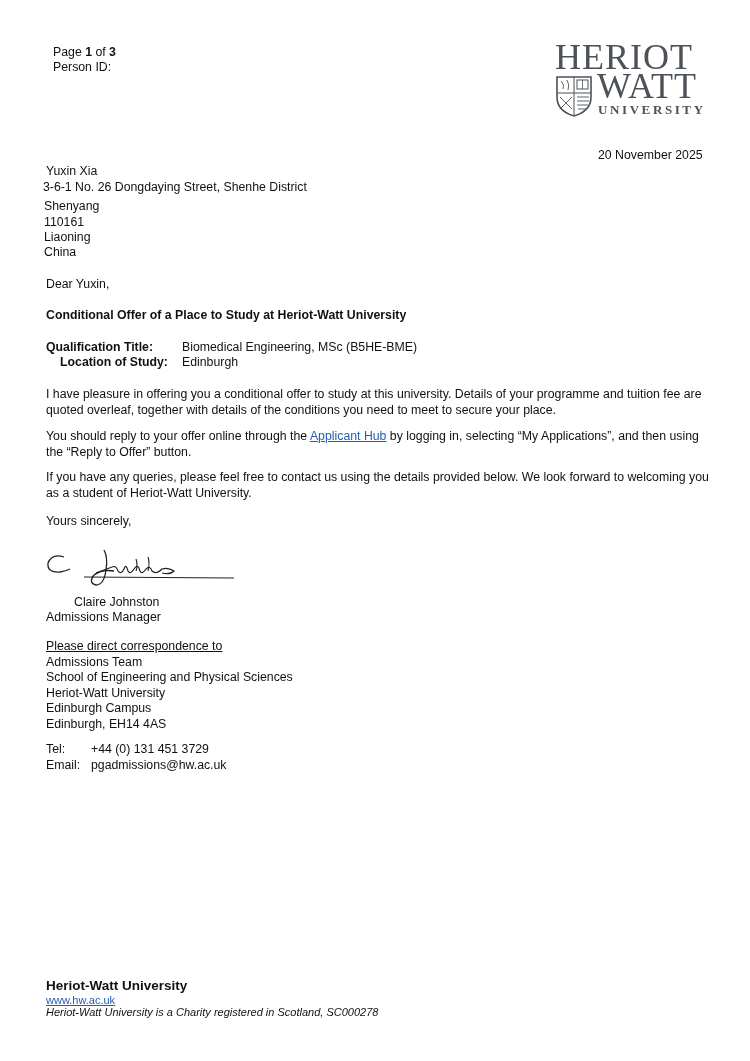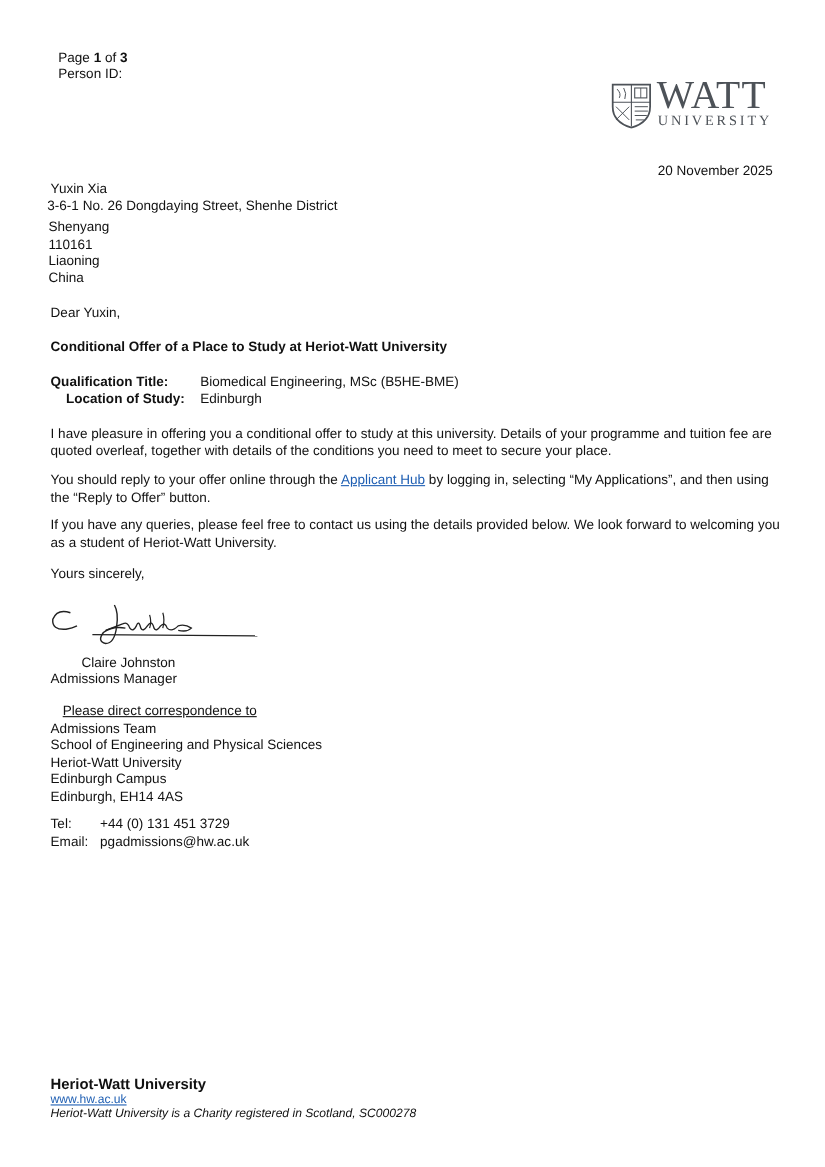--- a/index.html
+++ b/index.html
@@ -7,39 +7,40 @@
          font-family:"Liberation Sans", sans-serif; color:#111; font-size:12.3px; }
   .abs { position:absolute; }
   .line { line-height:15.5px; white-space:nowrap; }
   b { font-weight:bold; }
   .logo { left:555px; top:42px; width:145px; height:80px; color:#4d5258; }
   .logo .heriot { position:absolute; left:0; top:0; font-family:"Liberation Serif", serif;
                   font-size:36px; letter-spacing:1px; line-height:30px; }
   .logo .watt { position:absolute; left:42px; top:29px; font-family:"Liberation Serif", serif;
                 font-size:36px; letter-spacing:1px; line-height:30px; }
   .logo .uni { position:absolute; left:43px; top:60px; font-family:"Liberation Serif", serif;
-               font-size:13px; letter-spacing:2.6px; }
+               font-size:13px; letter-spacing:2.6px;font-weight:bold; }
   .logo .shield { position:absolute; left:0; top:33px; width:38px; height:42px; }
   .para { left:46px; width:670px; line-height:16px; white-space:normal; }
   a.link { color:#1f5fb3; text-decoration:underline; }
   .underline { text-decoration:underline; }
   .kv-label { display:inline-block; width:136px; font-weight:bold; }
   .kv-label2 { display:inline-block; width:45px; }
   .footer-title { font-size:13.5px; font-weight:bold; }
   .footer-small { font-size:11px; line-height:12px; }
 </style>
 </head>
 <body>
 
 <div class="abs line" style="left:53px; top:45px;">
   <span>Page </span><b>1</b><span> of </span><b>3</b>
 </div>
 <div class="abs line" style="left:53px; top:60px;">Person ID:</div>
 
 <div class="abs logo">
+  <div class="heriot">HERIOT</div>
   <svg class="shield" viewBox="0 0 38 42">
     <path d="M2 2 H36 V22 Q36 36 19 41 Q2 36 2 22 Z" fill="none" stroke="#4d5258" stroke-width="1.6"></path>
     <line x1="19" y1="2" x2="19" y2="40" stroke="#4d5258" stroke-width="1"></line>
     <line x1="2" y1="18" x2="36" y2="18" stroke="#4d5258" stroke-width="1"></line>
     <rect x="22" y="5" width="11" height="9" fill="none" stroke="#4d5258" stroke-width="1"></rect>
     <line x1="27.5" y1="5" x2="27.5" y2="14" stroke="#4d5258" stroke-width="0.8"></line>
     <path d="M6 6 Q10 10 8 14 M12 5 Q15 10 13 15" fill="none" stroke="#4d5258" stroke-width="0.9"></path>
     <path d="M5 22 L17 34 M17 22 L5 34" stroke="#4d5258" stroke-width="0.9"></path>
     <path d="M22 22 H34 M22 26 H34 M22 30 H33 M23 34 H31" stroke="#4d5258" stroke-width="0.9"></path>
   </svg>
@@ -79,21 +80,21 @@
   <path d="M20 12 Q8 8 4 18 Q3 28 16 27 Q22 26 26 24" fill="none" stroke="#222" stroke-width="1.3"></path>
   <path d="M60 5 Q64 12 62 25 Q60 40 52 40 Q44 38 50 30 Q58 24 70 26" fill="none" stroke="#222" stroke-width="1.3"></path>
   <path d="M52 28 L68 22 Q72 20 74 26 Q77 30 80 24 Q82 18 84 26 Q86 30 90 24 Q94 18 96 26 Q98 30 102 24 Q106 20 108 26 Q112 30 118 24 Q124 22 130 26 Q126 30 118 28" fill="none" stroke="#222" stroke-width="1.2"></path>
   <path d="M92 14 Q94 20 92 26 M104 12 Q106 18 104 26" fill="none" stroke="#222" stroke-width="1.1"></path>
   <line x1="40" y1="32" x2="190" y2="33" stroke="#222" stroke-width="1.1"></line>
 </svg>
 
 <div class="abs line" style="left:46px; top:595px;margin-left:28px;">Claire Johnston</div>
 <div class="abs line" style="left:46px; top:610px;">Admissions Manager</div>
 
-<div class="abs line underline" style="left:46px; top:639px;margin-left:11px;">Please direct correspondence to</div>
+<div class="abs line underline" style="left:46px; top:639px;">Please direct correspondence to</div>
 <div class="abs line" style="left:46px; top:655px;">Admissions Team</div>
 <div class="abs line" style="left:46px; top:670px;text-align:right;">School of Engineering and Physical Sciences</div>
 <div class="abs line" style="left:46px; top:686px;">Heriot-Watt University</div>
 <div class="abs line" style="left:46px; top:701px;">Edinburgh Campus</div>
 <div class="abs line" style="left:46px; top:717px;text-align:center;">Edinburgh, EH14 4AS</div>
 
 <div class="abs line" style="left:46px; top:742px;">
   <span class="kv-label2">Tel:</span><span>+44 (0) 131 451 3729</span>
 </div>
 <div class="abs line" style="left:46px; top:758px;">

